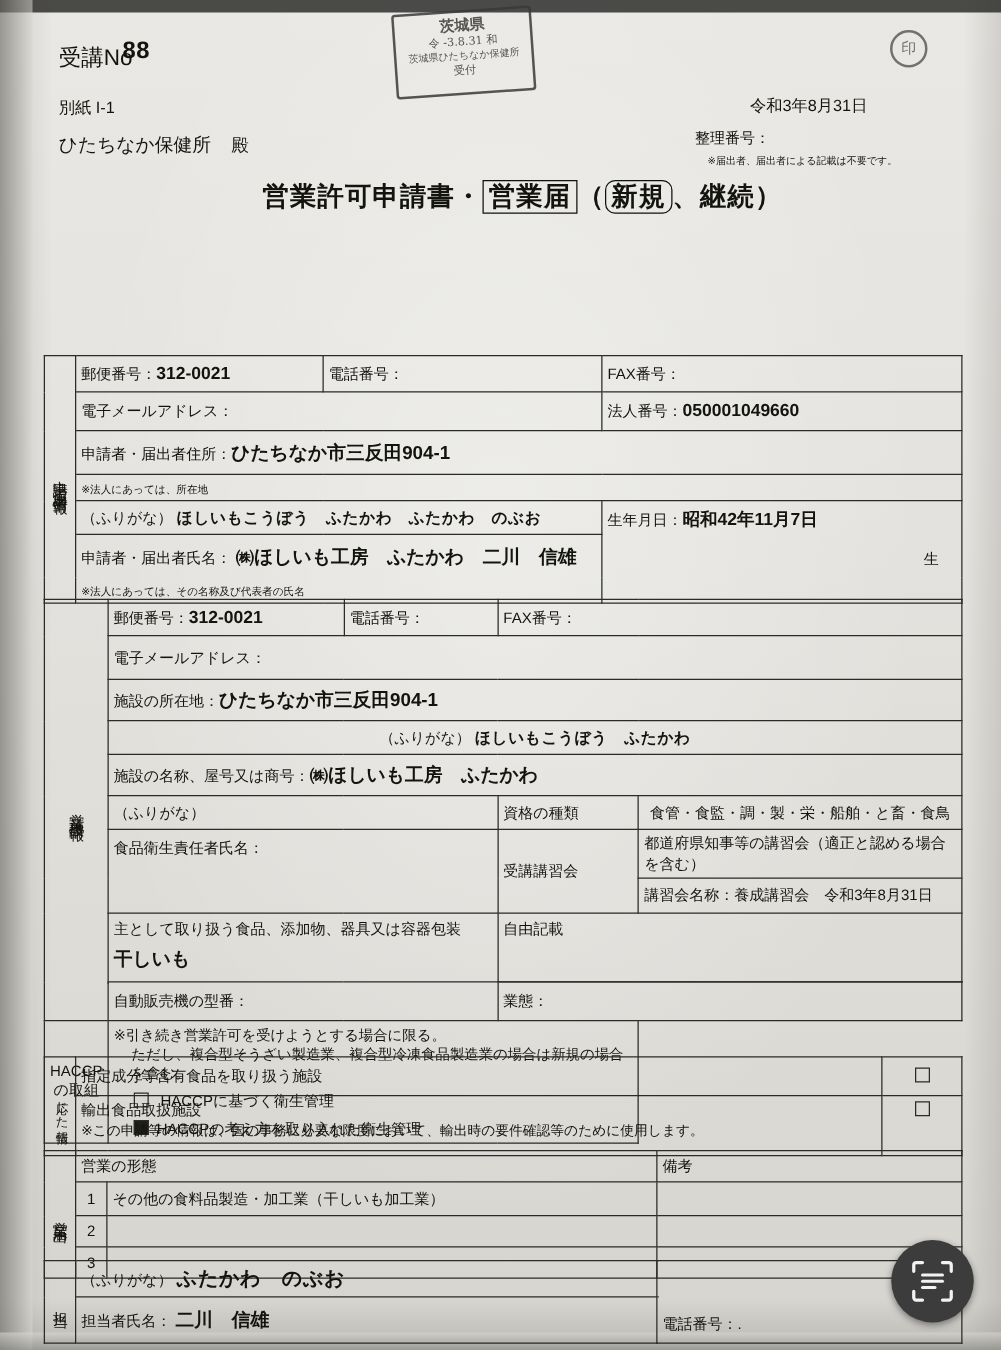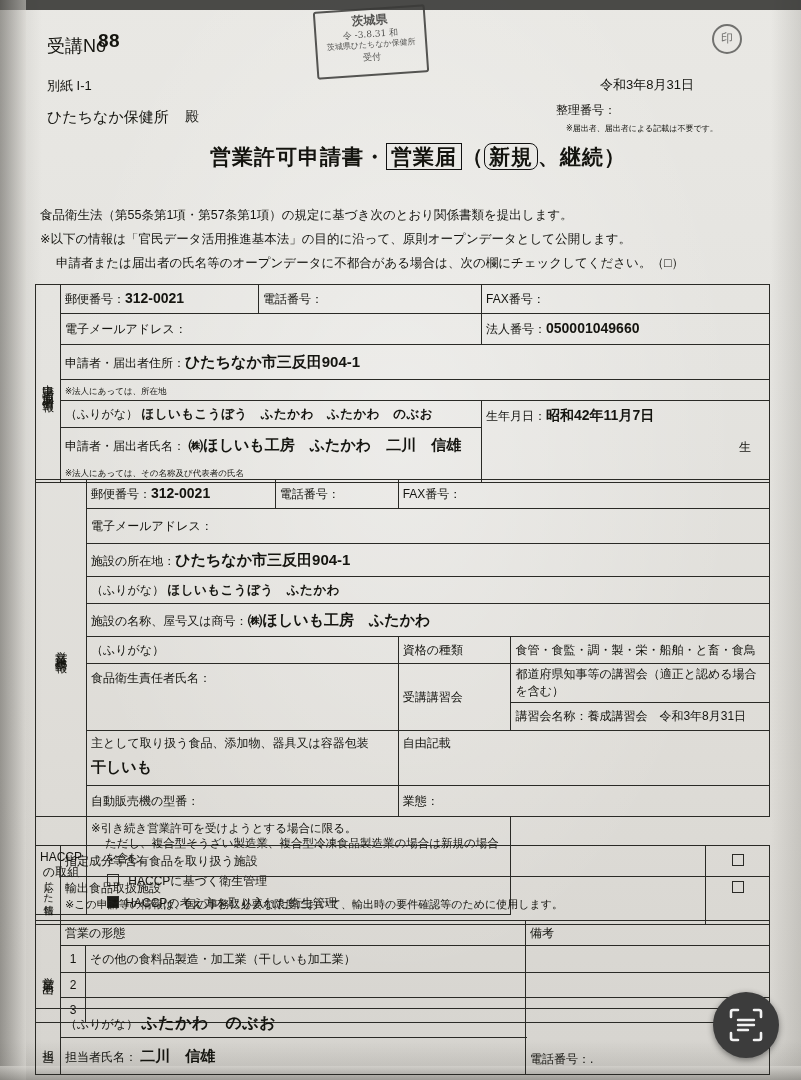--- a/index.html
+++ b/index.html
@@ -101,23 +101,20 @@
   <div class="txt" style="left:47px;top:108px;font-size:15px;">ひたちなか保健所</div>
   <div class="txt" style="left:185px;top:108px;font-size:14px;">殿</div>
   <div class="txt" style="left:600px;top:78px;font-size:13px;text-align:center;">令和3年8月31日</div>
   <div class="txt" style="left:556px;top:104px;font-size:12px;">整理番号：</div>
   <div class="txt tiny" style="left:566px;top:124px;">※届出者、届出者による記載は不要です。</div>
 
   <div id="title">
     <span>営業許可申請書・</span><span class="boxed">営業届</span><span>（</span><span class="boxed" style="border-radius:8px;">新規</span><span>、</span><span>継続</span><span>）</span>
   </div>
 
-  <div class="txt" style="left:40px;top:208px;font-size:12.5px;">食品衛生法（第55条第1項・第57条第1項）の規定に基づき次のとおり関係書類を提出します。</div>
-  <div class="txt" style="left:40px;top:232px;font-size:12.5px;">※以下の情報は「官民データ活用推進基本法」の目的に沿って、原則オープンデータとして公開します。</div>
-  <div class="txt" style="left:56px;top:256px;font-size:12.5px;">申請者または届出者の氏名等のオープンデータに不都合がある場合は、次の欄にチェックしてください。（□）</div>
 
   <table class="form" style="left:35px;top:284px;width:735px;">
     <tbody>
         <tr>
       <td rowspan="7" class="vlabel">申請者・届出者情報</td>
       <td style="width:190px;height:24px;">
         <span class="lbl">郵便番号：</span><span class="hv">312-0021</span>
       </td>
       <td style="width:215px;">
         <span class="lbl">電話番号：</span>
@@ -186,38 +183,38 @@
       <td colspan="4" style="height:30px;">
         <span class="lbl">電子メールアドレス：</span>
       </td>
     </tr>
     <tr>
       <td colspan="4" style="height:28px;">
         <span class="lbl">施設の所在地：</span><span class="hv-lg">ひたちなか市三反田904-1</span>
       </td>
     </tr>
     <tr>
-      <td colspan="4" style="height:22px;">
+      <td colspan="4" style="height:22px;text-align:center;">
         <span class="lbl">（ふりがな）</span>
         <span class="hand" style="font-size:12.5px;">ほしいもこうぼう　ふたかわ</span>
       </td>
     </tr>
     <tr>
       <td colspan="4" style="height:28px;">
         <span class="lbl">施設の名称、屋号又は商号：</span><span class="hv-lg">㈱ほしいも工房　ふたかわ</span>
       </td>
     </tr>
     <tr>
       <td colspan="2" style="height:22px;">
         <span class="lbl">（ふりがな）</span>
       </td>
       <td style="width:110px;">
         <span class="lbl">資格の種類</span>
       </td>
-      <td style="width:265px;">
+      <td style="width:265px;text-align:center;">
         <span class="lbl">食管・食監・調・製・栄・船舶・と畜・食鳥</span>
       </td>
     </tr>
     <tr>
       <td colspan="2" rowspan="2" style="height:46px;vertical-align:top;padding-top:6px;">
         <span class="lbl">食品衛生責任者氏名：</span>
       </td>
       <td rowspan="2">
         <span class="lbl">受講講習会</span>
       </td>

